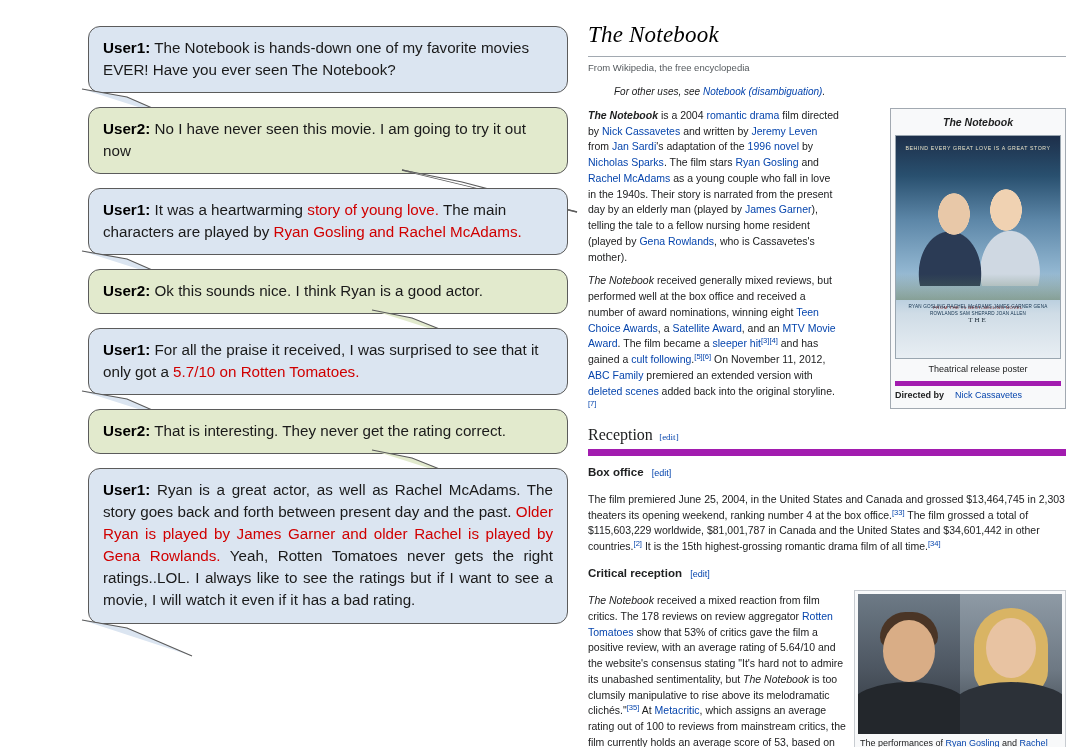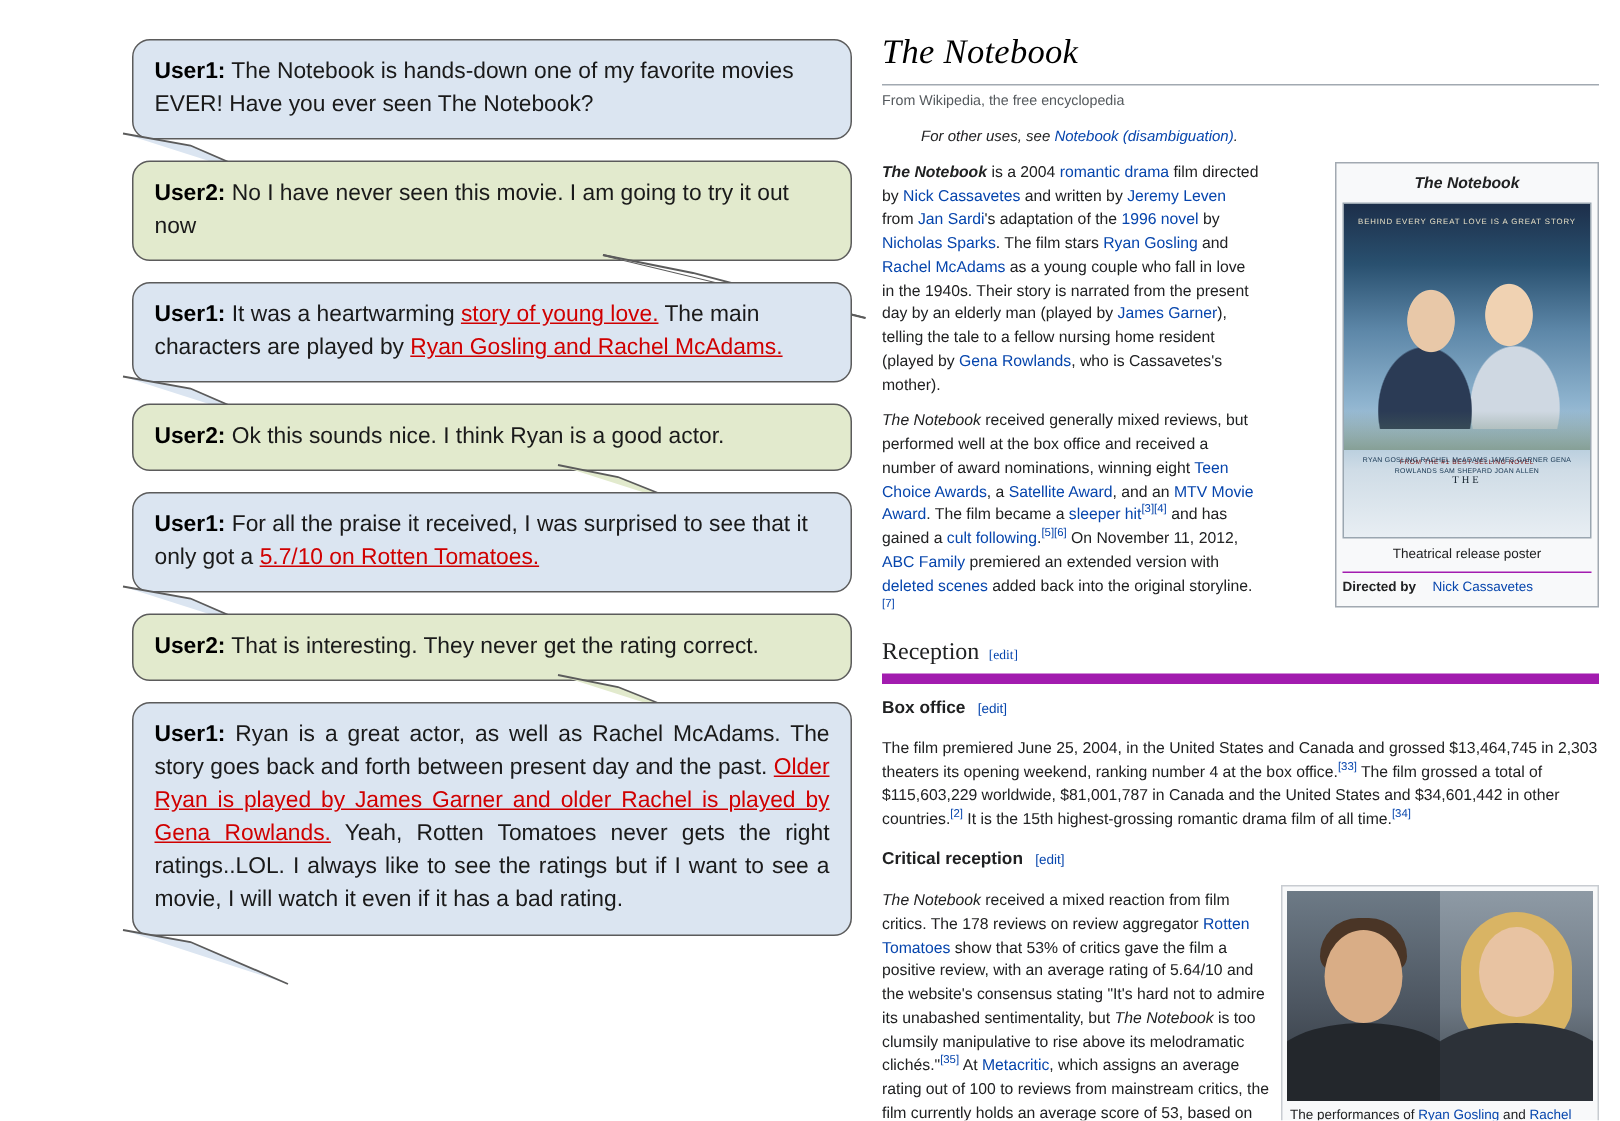--- a/index.html
+++ b/index.html
@@ -29,21 +29,21 @@
     border: 1.5px solid #5b5b5b;
     border-radius: 12px;
     padding: 10px 14px 11px 14px;
     font-size: 15.2px;
     line-height: 1.45;
     color: #1a1a1a;
   }
   .bubble.user1 { background: #dbe5f1; }
   .bubble.user2 { background: #e2eacd; }
   .speaker { font-weight: bold; color: #000; }
-  .u-red { color: #d00000; text-decoration: underline; }
+  .u-red { color: #d00000; }
   .justify { text-align: justify; }
 
   
   .tail { position: absolute; width: 120px; height: 46px; pointer-events: none; }
   .tail svg { display: block; overflow: visible; }
 
   
   #wiki {
     position: absolute;
     left: 578px; top: 0;
@@ -128,21 +128,21 @@
   .poster .pthe {
     position: absolute; left: 0; right: 0; bottom: 32px;
     font-family: "Liberation Serif", serif;
     font-size: 7px; color: #16242f; letter-spacing: 2px;
   }
   .poster .pbest {
     position: absolute; left: 0; right: 0; bottom: 46px;
     font-size: 4.4px; color: #7d1212; letter-spacing: .4px;
   }
   .ib-caption { margin-top: 4px; font-size: 9px; }
-  .ib-row { display: flex; border-top: 1px solid #a21caf; margin-top: 5px; padding-top: 3px; text-align: left; }
+  .ib-row { display: flex; border-top: 5px solid #a21caf; margin-top: 5px; padding-top: 3px; text-align: left; }
   .ib-row .k { width: 60px; font-weight: bold; font-size: 9px; }
   .ib-row .v { flex: 1; font-size: 9px; }
 
   h2.sec {
     clear: both;
     font-family: Liberation Serif, serif;
     font-size: 16px;
     font-weight: normal;
     border-bottom: 7px solid #a21caf;
     margin: 6px 0 6px 0;

